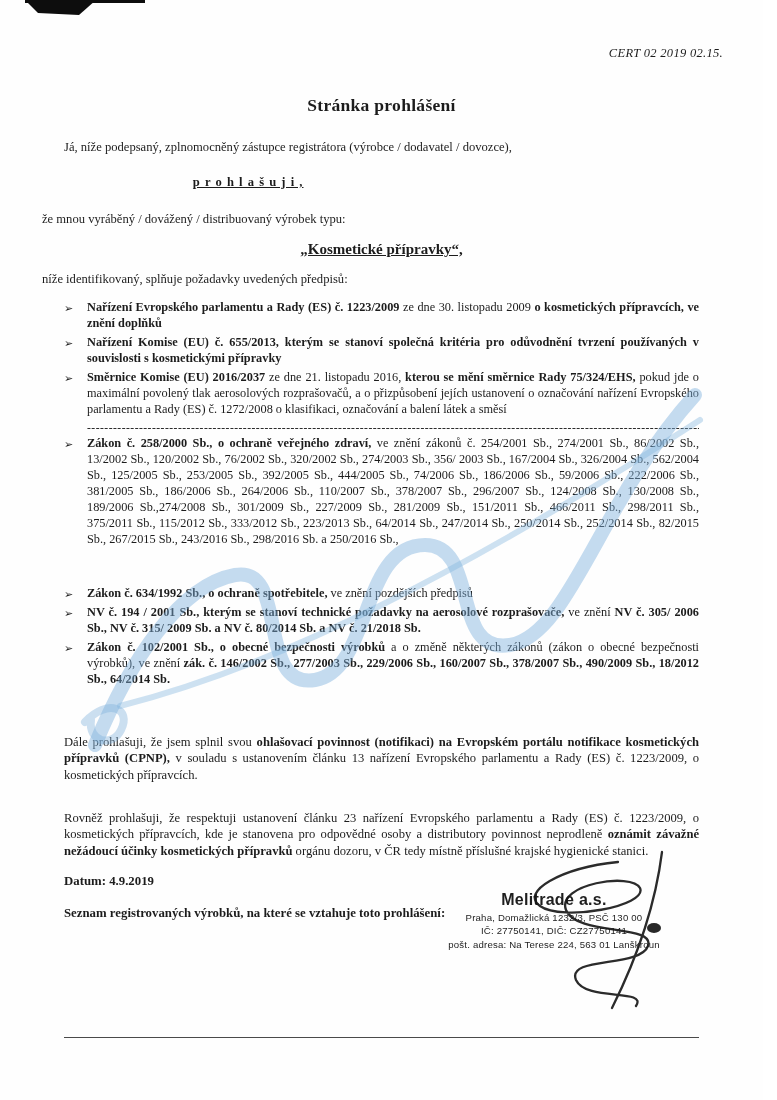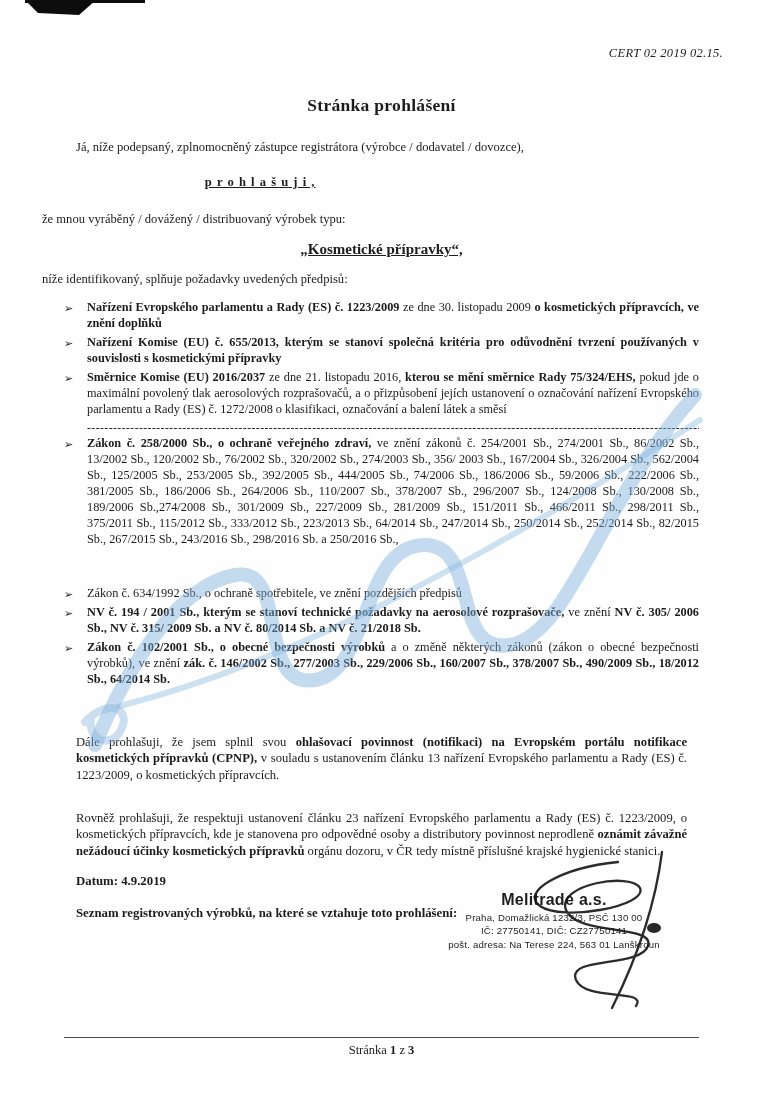--- a/index.html
+++ b/index.html
@@ -6,21 +6,21 @@
   .page{
     position:relative;
     width:763px;height:1100px;
     background:#fefefe;
     overflow:hidden;
     font-family:"Liberation Serif", serif;
     color:#1c1c1c;
     box-sizing:border-box;
     padding:95px 64px 0 64px;
   }
-  p{margin:12px;}
+  p{margin:0;}
   .cert{
     position:absolute;top:46px;right:40px;
     font-style:italic;font-size:12.5px;letter-spacing:.3px;
   }
   .title{
     margin:0;text-align:center;
     font-size:17.5px;font-weight:bold;letter-spacing:.3px;
   }
   .intro{margin-top:24px;font-size:12.6px;}
   .prohlasuji{
@@ -98,21 +98,21 @@
       <span class="arrow">➢</span>
       <div class="litext"><span style="font-weight: bold;">Směrnice Komise (EU) 2016/2037 </span><span>ze dne 21. listopadu 2016, </span><span style="font-weight: bold;">kterou se mění směrnice Rady 75/324/EHS,</span><span> pokud jde o maximální povolený tlak aerosolových rozprašovačů, a o přizpůsobení jejích ustanovení o označování nařízení Evropského parlamentu a Rady (ES) č. 1272/2008 o klasifikaci, označování a balení látek a směsí</span></div>
     </div>
     <div class="sep">--------------------------------------------------------------------------------------------------------------------------------------------------------------</div>
     <div class="li">
       <span class="arrow">➢</span>
       <div class="litext"><span style="font-weight: bold;">Zákon č. 258/2000 Sb., o ochraně veřejného zdraví, </span><span>ve znění zákonů č. 254/2001 Sb., 274/2001 Sb., 86/2002 Sb., 13/2002 Sb., 120/2002 Sb., 76/2002 Sb., 320/2002 Sb., 274/2003 Sb.,  356/ 2003 Sb., 167/2004 Sb., 326/2004 Sb.,  562/2004 Sb., 125/2005 Sb., 253/2005 Sb., 392/2005 Sb.,  444/2005 Sb., 74/2006 Sb., 186/2006 Sb., 59/2006 Sb., 222/2006 Sb., 381/2005 Sb., 186/2006 Sb., 264/2006 Sb., 110/2007 Sb., 378/2007 Sb.,  296/2007 Sb., 124/2008 Sb., 130/2008 Sb., 189/2006 Sb.,274/2008 Sb., 301/2009 Sb., 227/2009 Sb., 281/2009 Sb., 151/2011 Sb., 466/2011 Sb., 298/2011 Sb., 375/2011 Sb., 115/2012 Sb., 333/2012 Sb., 223/2013 Sb., 64/2014 Sb., 247/2014 Sb., 250/2014 Sb., 252/2014 Sb., 82/2015 Sb., 267/2015 Sb., 243/2016 Sb., 298/2016 Sb. a 250/2016 Sb.,</span></div>
     </div>
     <div class="li gap-before">
       <span class="arrow">➢</span>
-      <div class="litext"><span style="font-weight: normal; margin-top: 28px;">Zákon č. 634/1992 Sb., o ochraně spotřebitele, </span><span>ve znění pozdějších předpisů</span></div>
+      <div class="litext"><span style="font-weight: bold; margin-top: 28px;">Zákon č. 634/1992 Sb., o ochraně spotřebitele, </span><span>ve znění pozdějších předpisů</span></div>
     </div>
     <div class="li">
       <span class="arrow">➢</span>
       <div class="litext"><span style="font-weight: bold;">NV č. 194 / 2001 Sb., kterým se stanoví technické požadavky na aerosolové rozprašovače, </span><span>ve znění </span><span style="font-weight: bold;">NV č. 305/ 2006 Sb., NV č. 315/ 2009 Sb. a NV č. 80/2014 Sb. a NV č. 21/2018 Sb.</span></div>
     </div>
     <div class="li">
       <span class="arrow">➢</span>
       <div class="litext"><span style="font-weight: bold;">Zákon č. 102/2001 Sb., o obecné bezpečnosti výrobků </span><span>a o změně některých zákonů (zákon o obecné bezpečnosti výrobků), ve znění </span><span style="font-weight: bold;">zák. č. 146/2002 Sb., 277/2003 Sb., 229/2006 Sb., 160/2007 Sb., 378/2007 Sb., 490/2009 Sb., 18/2012 Sb., 64/2014 Sb.</span></div>
     </div>
   </div>
@@ -126,21 +126,20 @@
 
   <div class="stamp">
     <div class="stamp-name">Melitrade a.s.</div>
     <div class="stamp-line">Praha, Domažlická 1232/3, PSČ 130 00</div>
     <div class="stamp-line">IČ: 27750141, DIČ: CZ27750141</div>
     <div class="stamp-line">pošt. adresa: Na Terese 224, 563 01 Lanškroun</div>
   </div>
 
   <div class="footer">
     <div class="footer-line"></div>
-    <div class="footer-text"><span>Stránka </span><span style="font-weight: bold;">1</span><span> z </span><span style="font-weight: bold;">3</span></div>
   </div>
 
   <svg class="overlay" viewBox="0 0 777 1100" xmlns="http://www.w3.org/2000/svg">
 
     <g>
       <polygon points="25,0 96,0 79,15 38,13" fill="#0d0d0d"></polygon>
       <rect x="25" y="0" width="120" height="3" fill="#0d0d0d"></rect>
     </g>
 
     <g fill="none" stroke="#7fb2dd" stroke-linecap="round" stroke-linejoin="round">

